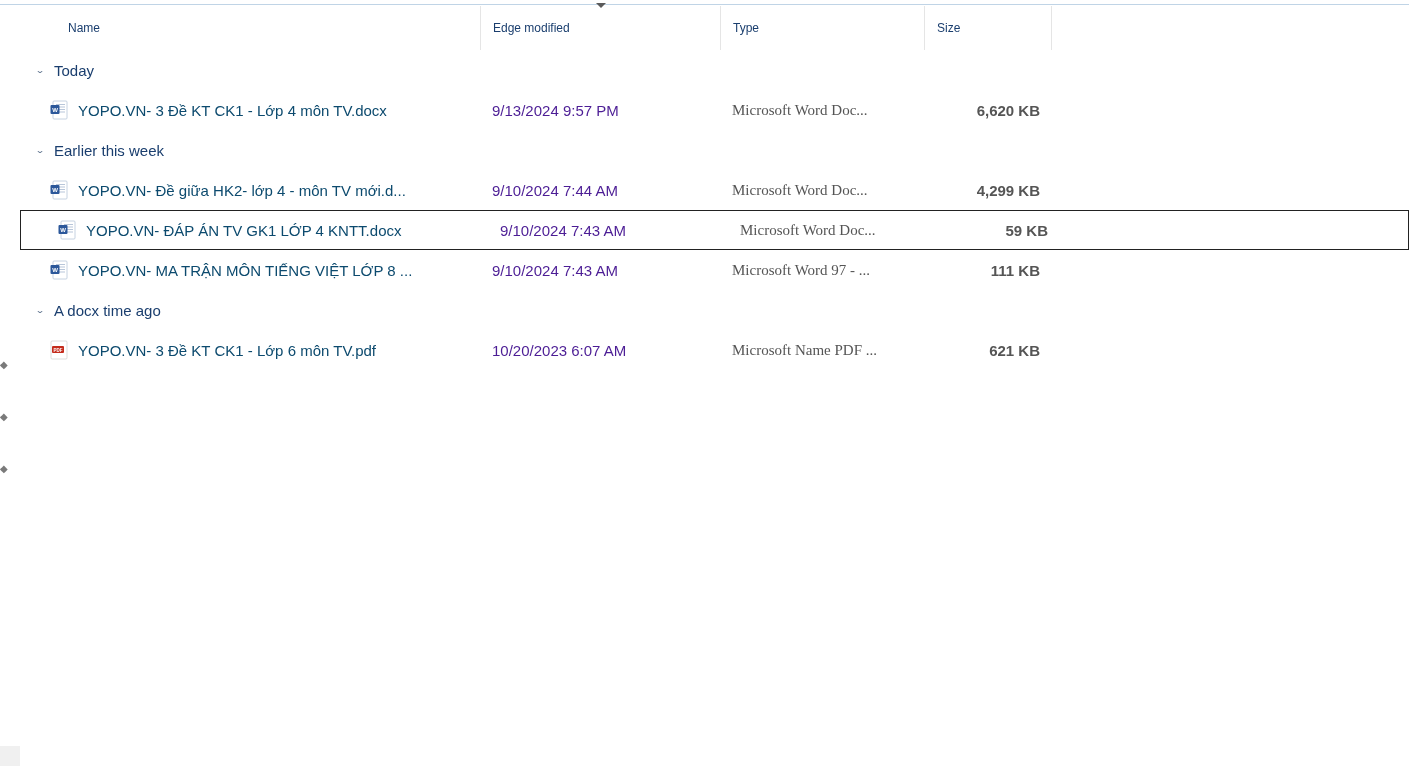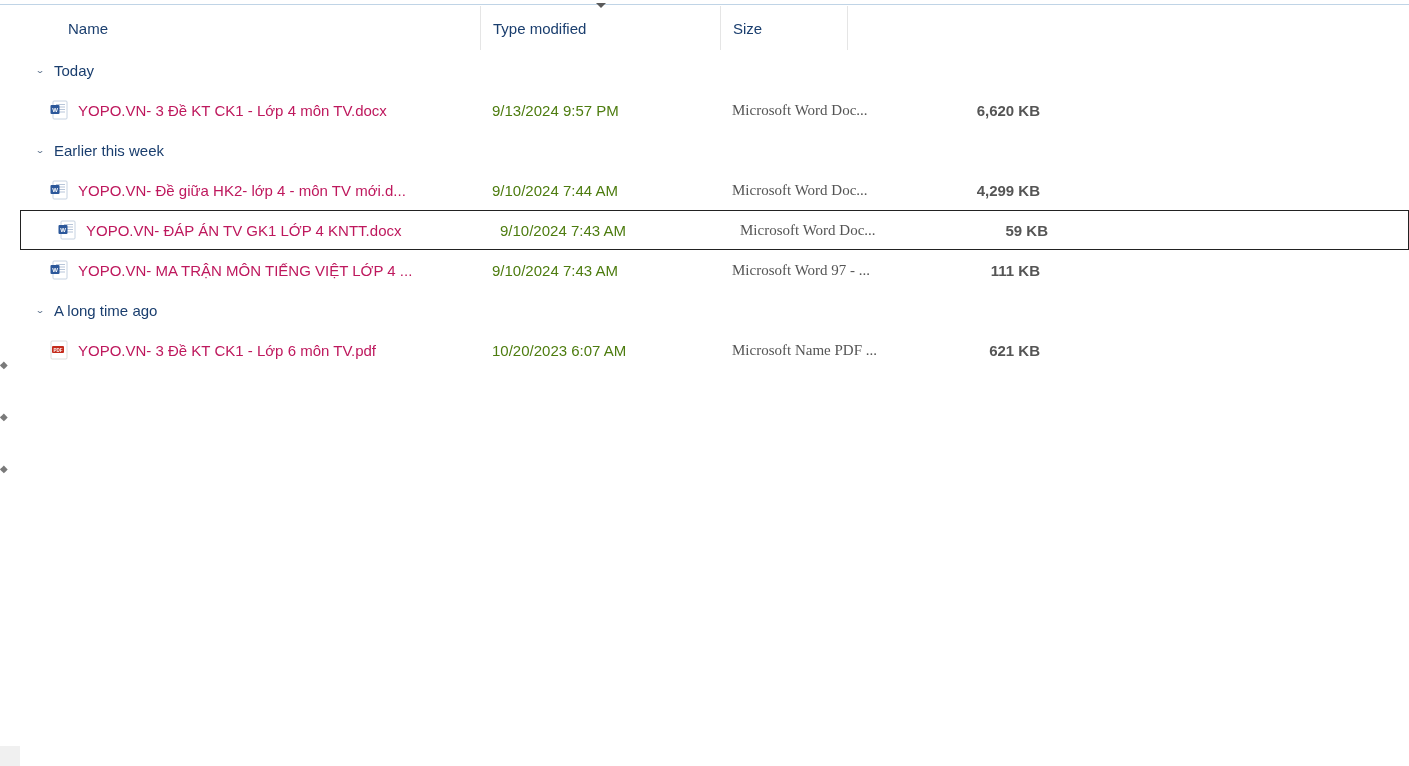--- a/index.html
+++ b/index.html
@@ -30,21 +30,21 @@
     background: #fff;
   }
   .header-row {
     display: flex;
     align-items: center;
     height: 44px;
     position: relative;
   }
   .header-cell {
     color: #1a3e6e;
-    font-size: 15px;
+    font-size: 12px;
     padding: 0 12px;
     display: flex;
     align-items: center;
     position: relative;
     height: 100%;
   }
   .col-name { width: 460px; padding-left: 48px; }
   .col-date { width: 240px; border-left: 1px solid #e5e5e5; }
   .col-type { width: 204px; border-left: 1px solid #e5e5e5; }
   .col-size { width: 128px; border-left: 1px solid #e5e5e5; border-right: 1px solid #e5e5e5; }
@@ -78,22 +78,22 @@
   }
   .file-row {
     color: #4a4a4a;
   }
   .file-row.selected {
     outline: 1px solid #222;
     outline-offset: -1px;
     padding-left: 8px;
   }
   .cell { overflow: hidden; text-overflow: ellipsis; white-space: nowrap; }
-  .c-name { width: 460px; padding-left: 30px; display: flex; align-items: center; color: #be185d; }
-  .c-date { width: 240px; padding-left: 12px; color: #4d7c0f; }
+  .c-name { width: 460px; padding-left: 30px; display: flex; align-items: center; color: #0c4a6e; }
+  .c-date { width: 240px; padding-left: 12px; color: #4c1d95; }
   .c-type { width: 204px; padding-left: 12px; color: #555; font-family: Liberation Serif, serif; }
   .c-size { width: 128px; padding-right: 12px; text-align: right; color: #555; font-weight: bold; }
   .icon {
     display: inline-flex;
     width: 18px;
     height: 20px;
     margin-right: 10px;
     flex: 0 0 auto;
     align-items: center;
     justify-content: center;
@@ -134,21 +134,24 @@
 </div>
 
 <div class="main">
 
   <div class="header-row">
     <div class="header-cell col-name">
       <span>Name</span>
     </div>
     <div class="header-cell col-date">
       <span class="sort-indicator"></span>
-      <span>Type modified</span>
+      <span>Edge modified</span>
+    </div>
+    <div class="header-cell col-type">
+      <span>Type</span>
     </div>
     <div class="header-cell col-size">
       <span>Size</span>
     </div>
   </div>
 
   <div id="file-list">
       <div class="group-row">
         <span class="chevron">⌄</span>
         <span>Today</span>
@@ -220,29 +223,29 @@
             <svg viewBox="0 0 18 20">
               <rect x="3" y="1" width="14" height="18" rx="1" fill="#fff" stroke="#b8c6d9" stroke-width="0.8"></rect>
               <rect x="6" y="4" width="9" height="1" fill="#b8c6d9"></rect>
               <rect x="6" y="6.5" width="9" height="1" fill="#b8c6d9"></rect>
               <rect x="6" y="9" width="9" height="1" fill="#b8c6d9"></rect>
               <rect x="6" y="11.5" width="9" height="1" fill="#b8c6d9"></rect>
               <rect x="0.5" y="5" width="9" height="9" rx="1" fill="#2b579a"></rect>
               <text x="5" y="11.5" font-size="6" fill="#fff" text-anchor="middle" font-family="Arial" font-weight="bold">W</text>
             </svg>
           </span>
-          <span>YOPO.VN- MA TRẬN  MÔN TIẾNG VIỆT LỚP 4 ...</span>
+          <span>YOPO.VN- MA TRẬN  MÔN TIẾNG VIỆT LỚP 8 ...</span>
         </div>
         <div class="cell c-date">9/10/2024 7:43 AM</div>
         <div class="cell c-type">Microsoft Word 97 - ...</div>
         <div class="cell c-size">111 KB</div>
       </div>
       <div class="group-row">
         <span class="chevron">⌄</span>
-        <span>A long time ago</span>
+        <span>A docx time ago</span>
       </div>
       <div class="file-row">
         <div class="cell c-name">
           <span class="icon">
             <svg viewBox="0 0 18 20">
               <rect x="1" y="1" width="16" height="18" rx="1" fill="#fff" stroke="#bbb" stroke-width="0.5"></rect>
               <rect x="2" y="6" width="12" height="7" rx="1" fill="#c42b1c"></rect>
               <text x="8" y="11.5" font-size="4.5" fill="#fff" text-anchor="middle" font-family="Arial" font-weight="bold">PDF</text>
             </svg>
           </span>

